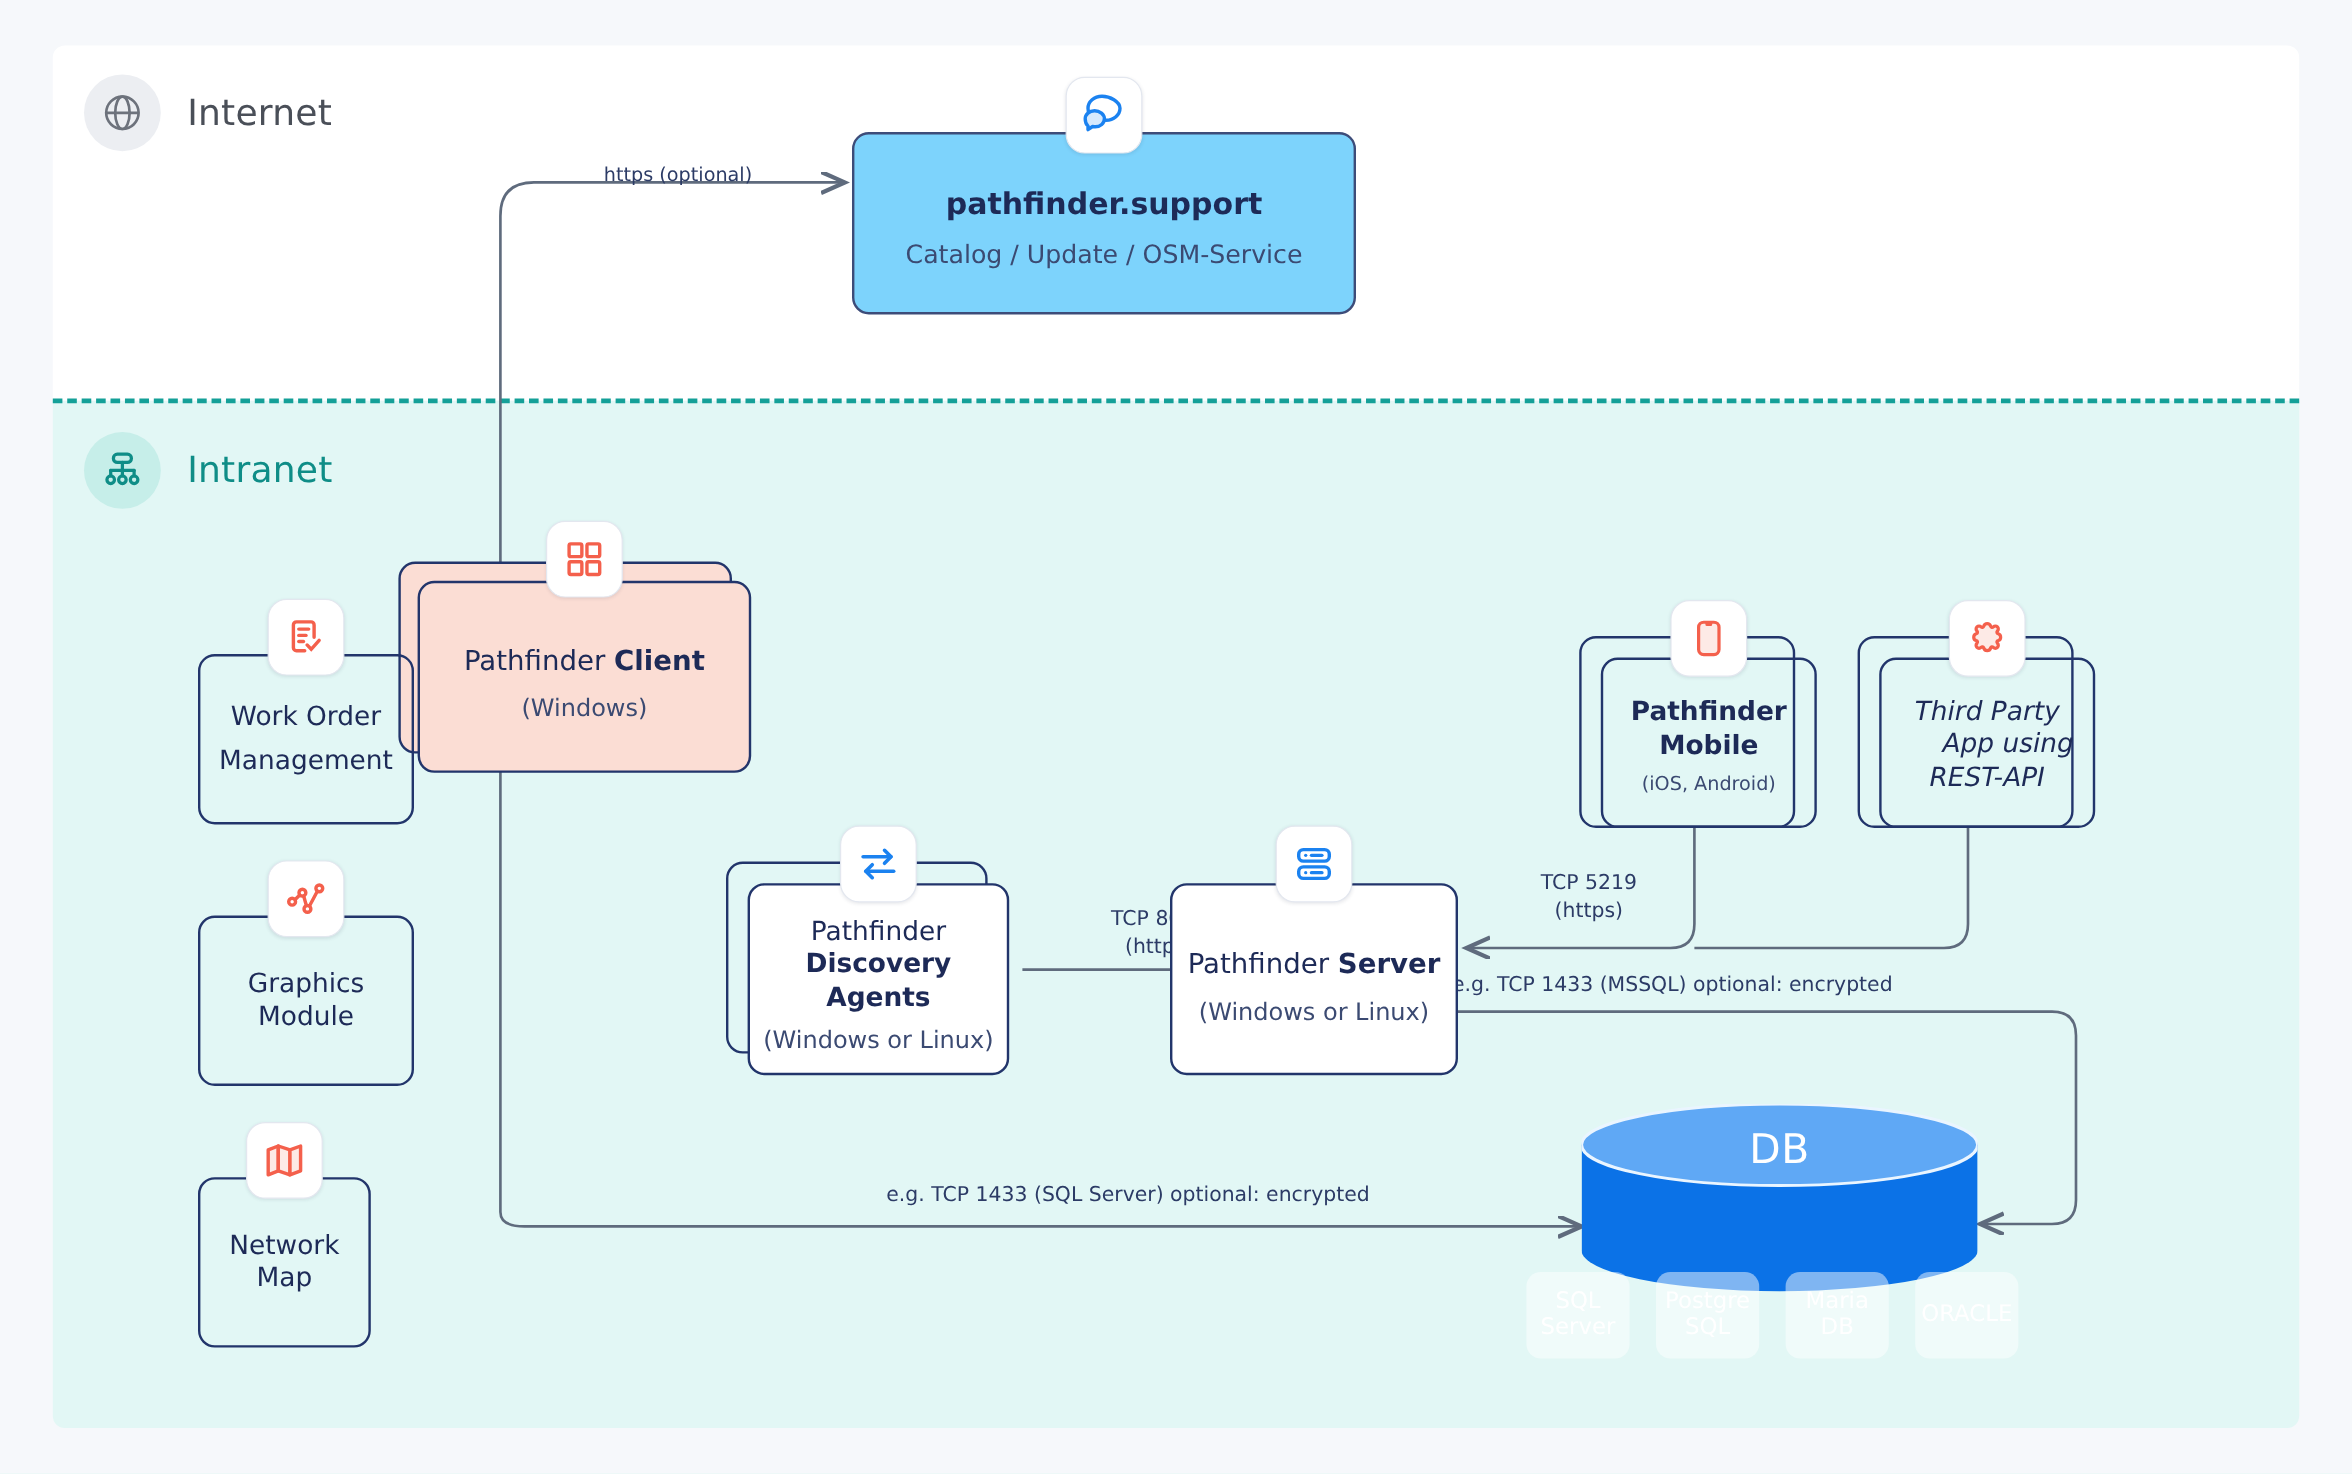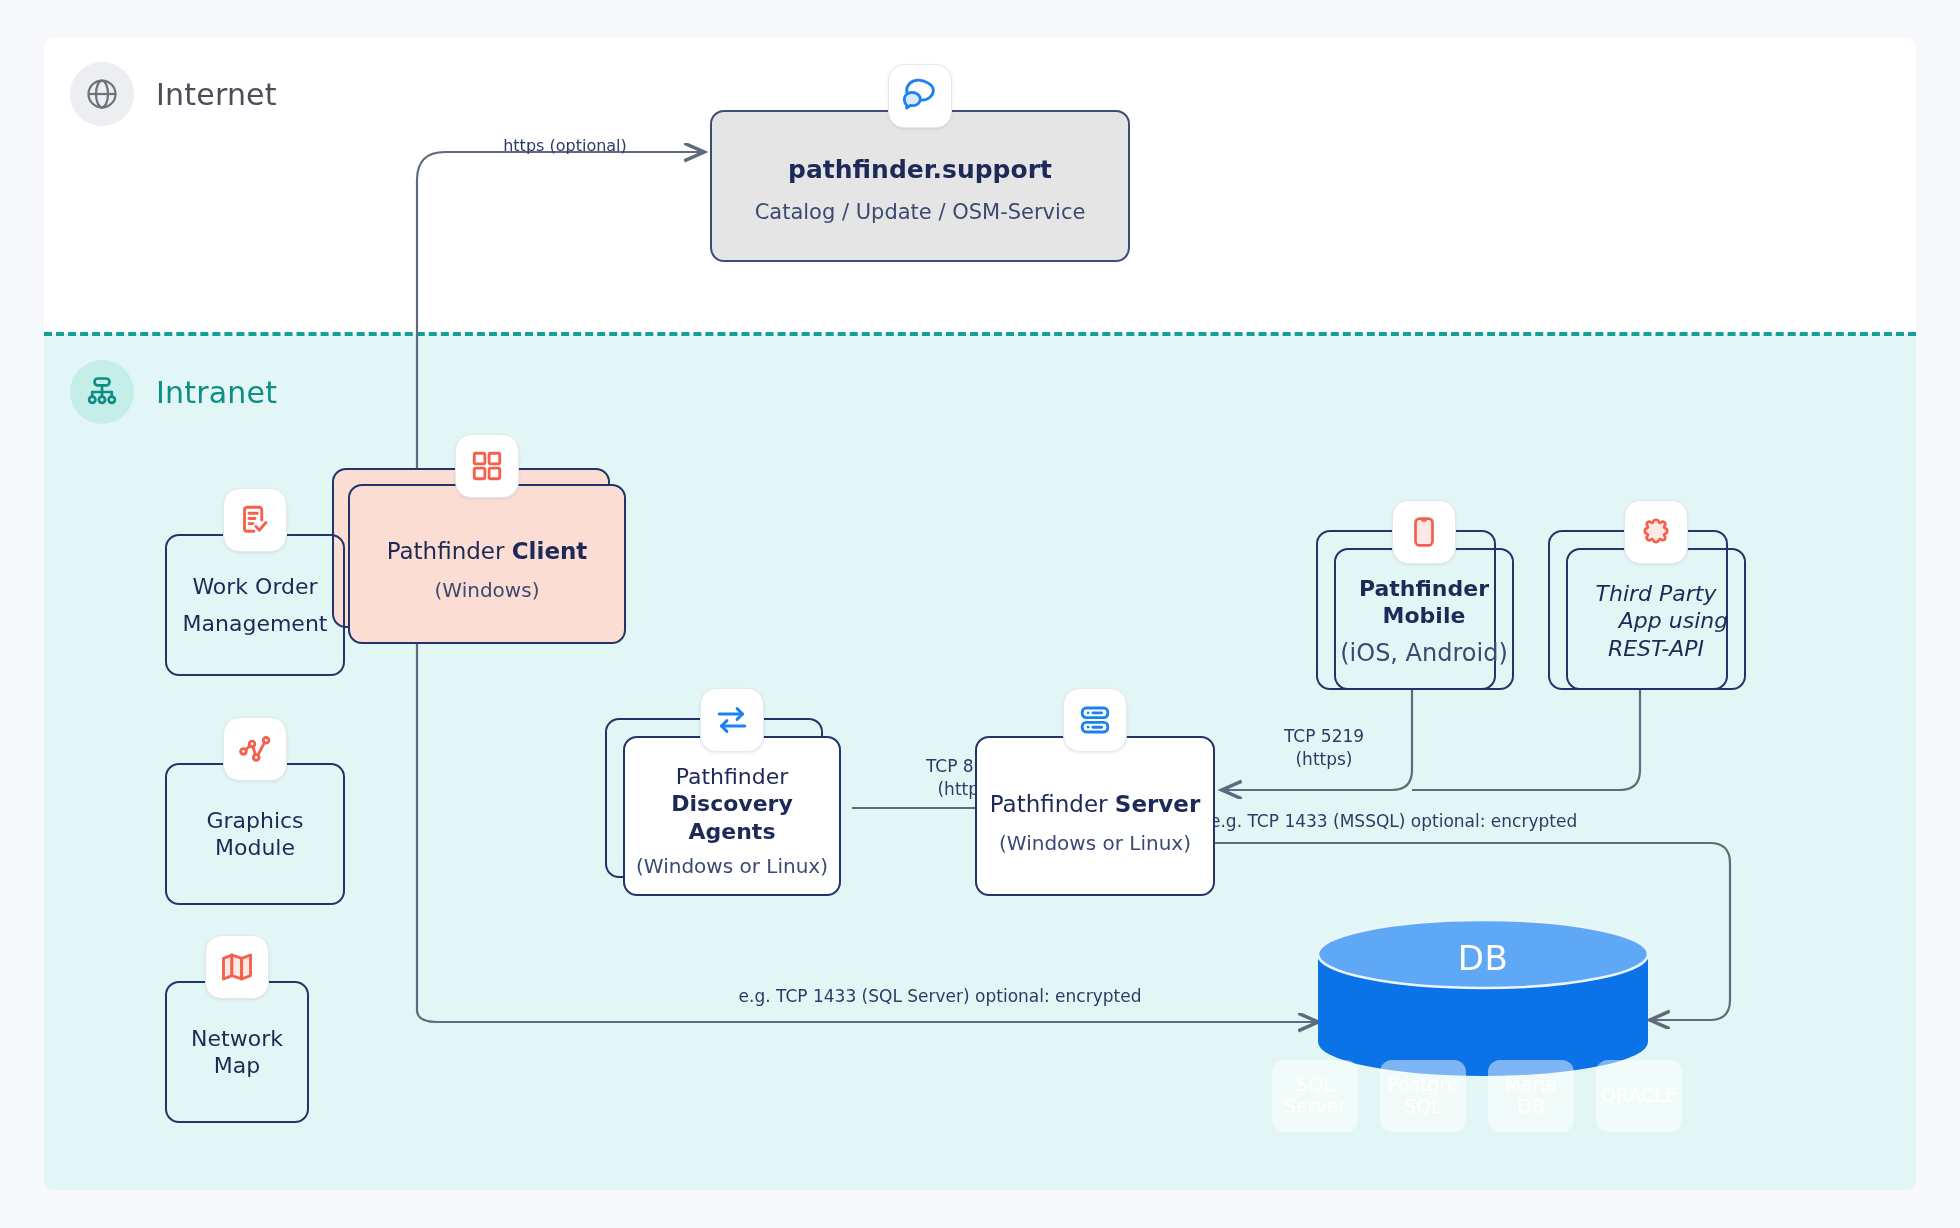--- a/index.html
+++ b/index.html
@@ -35,21 +35,21 @@
   .node .sub{color:#3b4a72;line-height:1.3;}
   .ghost{position:absolute;box-sizing:border-box;border:2px solid #22356b;
         border-radius:14px;background:transparent;}
 
   
   .chip{position:absolute;width:62px;height:62px;border-radius:16px;background:#fff;
         border:1.5px solid #e3e7ef;display:flex;align-items:center;justify-content:center;
         box-shadow:0 1px 3px rgba(30,40,70,.10);}
 
   
-  .fill-support{background:#e5e5e5;border-color:#3d4c79;}
+  .fill-support{background:#7dd3fc;border-color:#3d4c79;}
   .fill-client{background:#fbddd4;border-color:#22356b;}
   .fill-white{background:#ffffff;}
   .fill-none{background:transparent;}
 
   .b{font-weight:bold;}
 
   
   #wires{position:absolute;left:0;top:0;width:1960px;height:1228px;pointer-events:none;}
 
   .edge-label{position:absolute;color:#2c3b66;text-align:center;line-height:1.35;
@@ -150,21 +150,21 @@
         <rect x="3" y="13.5" width="7.5" height="7.5" rx="1"></rect>
         <rect x="13.5" y="13.5" width="7.5" height="7.5" rx="1"></rect>
       </svg>
     </div>
     <div class="ttl" style="font-size:23px;margin-top:12px;">
       <span>Pathfinder </span><span class="b">Client</span>
     </div>
     <div class="sub" style="font-size:20px;margin-top:12px;">(Windows)</div>
   </div>
 
-  <div class="node fill-none" style="left:165px;top:534px;width:180px;height:142px;gap:10px;">
+  <div class="node fill-none" style="left:165px;top:545px;width:180px;height:142px;gap:10px;">
     <div class="chip" style="top:-48px;left:50%;transform:translateX(-50%);">
       <svg width="36" height="36" viewBox="0 0 24 24" fill="none" stroke="#f4604c" stroke-width="1.9" stroke-linecap="round">
         <path d="M16.5 12V5.2A1.7 1.7 0 0 0 14.8 3.5H6.7A1.7 1.7 0 0 0 5 5.2v12.6a1.7 1.7 0 0 0 1.7 1.7h4.6"></path>
         <line x1="8" y1="7.5" x2="13.5" y2="7.5"></line>
         <line x1="8" y1="11" x2="12" y2="11"></line>
         <line x1="8" y1="14.4" x2="10.6" y2="14.4"></line>
         <path d="M12.6 16.3l2.3 2.4 4.4-5"></path>
       </svg>
     </div>
     <div class="ttl" style="font-size:22px;">Work Order</div>
@@ -233,21 +233,21 @@
   <div class="ghost" style="left:1316px;top:530px;width:180px;height:160px;"></div>
   <div class="node fill-none" style="left:1334px;top:548px;width:180px;height:142px;">
     <div class="chip" style="top:-50px;left:50%;transform:translateX(-50%);">
       <svg width="34" height="34" viewBox="0 0 24 24" fill="#fdeae6" stroke="#f4604c" stroke-width="1.9" stroke-linejoin="round">
         <rect x="6" y="2.5" width="12" height="19" rx="3"></rect>
         <path d="M10 2.5h4v1.3a.9.9 0 0 1-.9.9h-2.2a.9.9 0 0 1-.9-.9V2.5z" fill="#f4604c" stroke="none"></path>
       </svg>
     </div>
     <div class="ttl b" style="font-size:22px;margin-top:6px;">Pathfinder</div>
     <div class="ttl b" style="font-size:22px;">Mobile</div>
-    <div class="sub" style="font-size:24px;margin-top:8px;">(iOS, Android)</div>
+    <div class="sub" style="font-size:16px;margin-top:8px;">(iOS, Android)</div>
   </div>
 
   <div class="ghost" style="left:1548px;top:530px;width:180px;height:160px;"></div>
   <div class="node fill-none" style="left:1566px;top:548px;width:180px;height:142px;font-style:italic;">
     <div class="chip" style="top:-50px;left:50%;transform:translateX(-50%);">
       <svg width="36" height="36" viewBox="0 0 24 24" fill="#fdeae6" stroke="#f4604c" stroke-width="1.8" stroke-linejoin="round">
         <path d="M10.1 3.2a2 2 0 0 1 3.8 0c.2.8 1 .9 1.5.4a1.6 1.6 0 0 1 2.3 2.3c-.5.5-.4 1.3.4 1.5a2 2 0 0 1 0 3.8c-.8.2-.9 1-.4 1.5a1.6 1.6 0 0 1-2.3 2.3c-.5-.5-1.3-.4-1.5.4a2 2 0 0 1-3.8 0c-.2-.8-1-.9-1.5-.4a1.6 1.6 0 0 1-2.3-2.3c.5-.5.4-1.3-.4-1.5a2 2 0 0 1 0-3.8c.8-.2.9-1 .4-1.5a1.6 1.6 0 0 1 2.3-2.3c.5.5 1.3.4 1.5-.4z" transform="translate(0,2)"></path>
       </svg>
     </div>
     <div class="ttl" style="font-size:22px;margin-top:4px;">Third Party</div>

